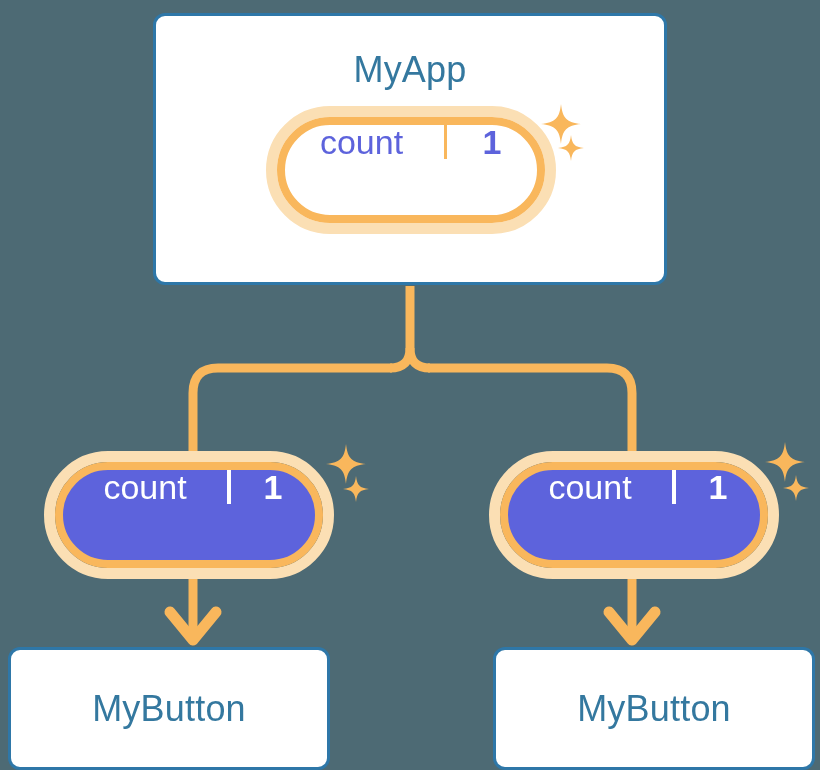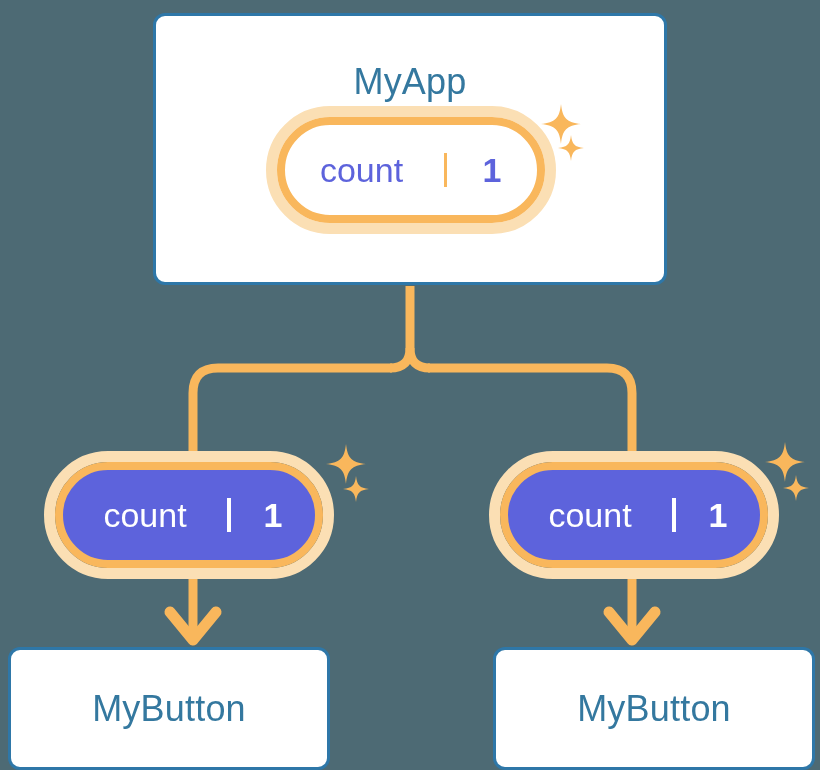--- a/index.html
+++ b/index.html
@@ -45,21 +45,21 @@
     letter-spacing: 0.2px;
     line-height: 1;
     white-space: nowrap;
   }
 
   #card-myapp {
     left: 153px;
     top: 13px;
     width: 514px;
     height: 272px;
-    padding-top: 48px;
+    padding-top: 36px;
   }
   #card-btn-left {
     left: 8px;
     top: 647px;
     width: 322px;
     height: 123px;
     justify-content: center;
     border-bottom-left-radius: 12px;
     border-bottom-right-radius: 12px;
   }
@@ -79,21 +79,21 @@
     border-radius: 999px;
     padding: 0;
   }
   .pill-inner {
     box-sizing: border-box;
     width: 100%;
     height: 100%;
     border: 8px solid #f9b75c;    
     border-radius: 999px;
     display: flex;
-    align-items: center;
+    align-items: flex-start;
     overflow: hidden;
   }
   .pill-key, .pill-val {
     display: flex;
     align-items: center;
     justify-content: center;
     line-height: 1;
     white-space: nowrap;
   }
   .pill-key {

